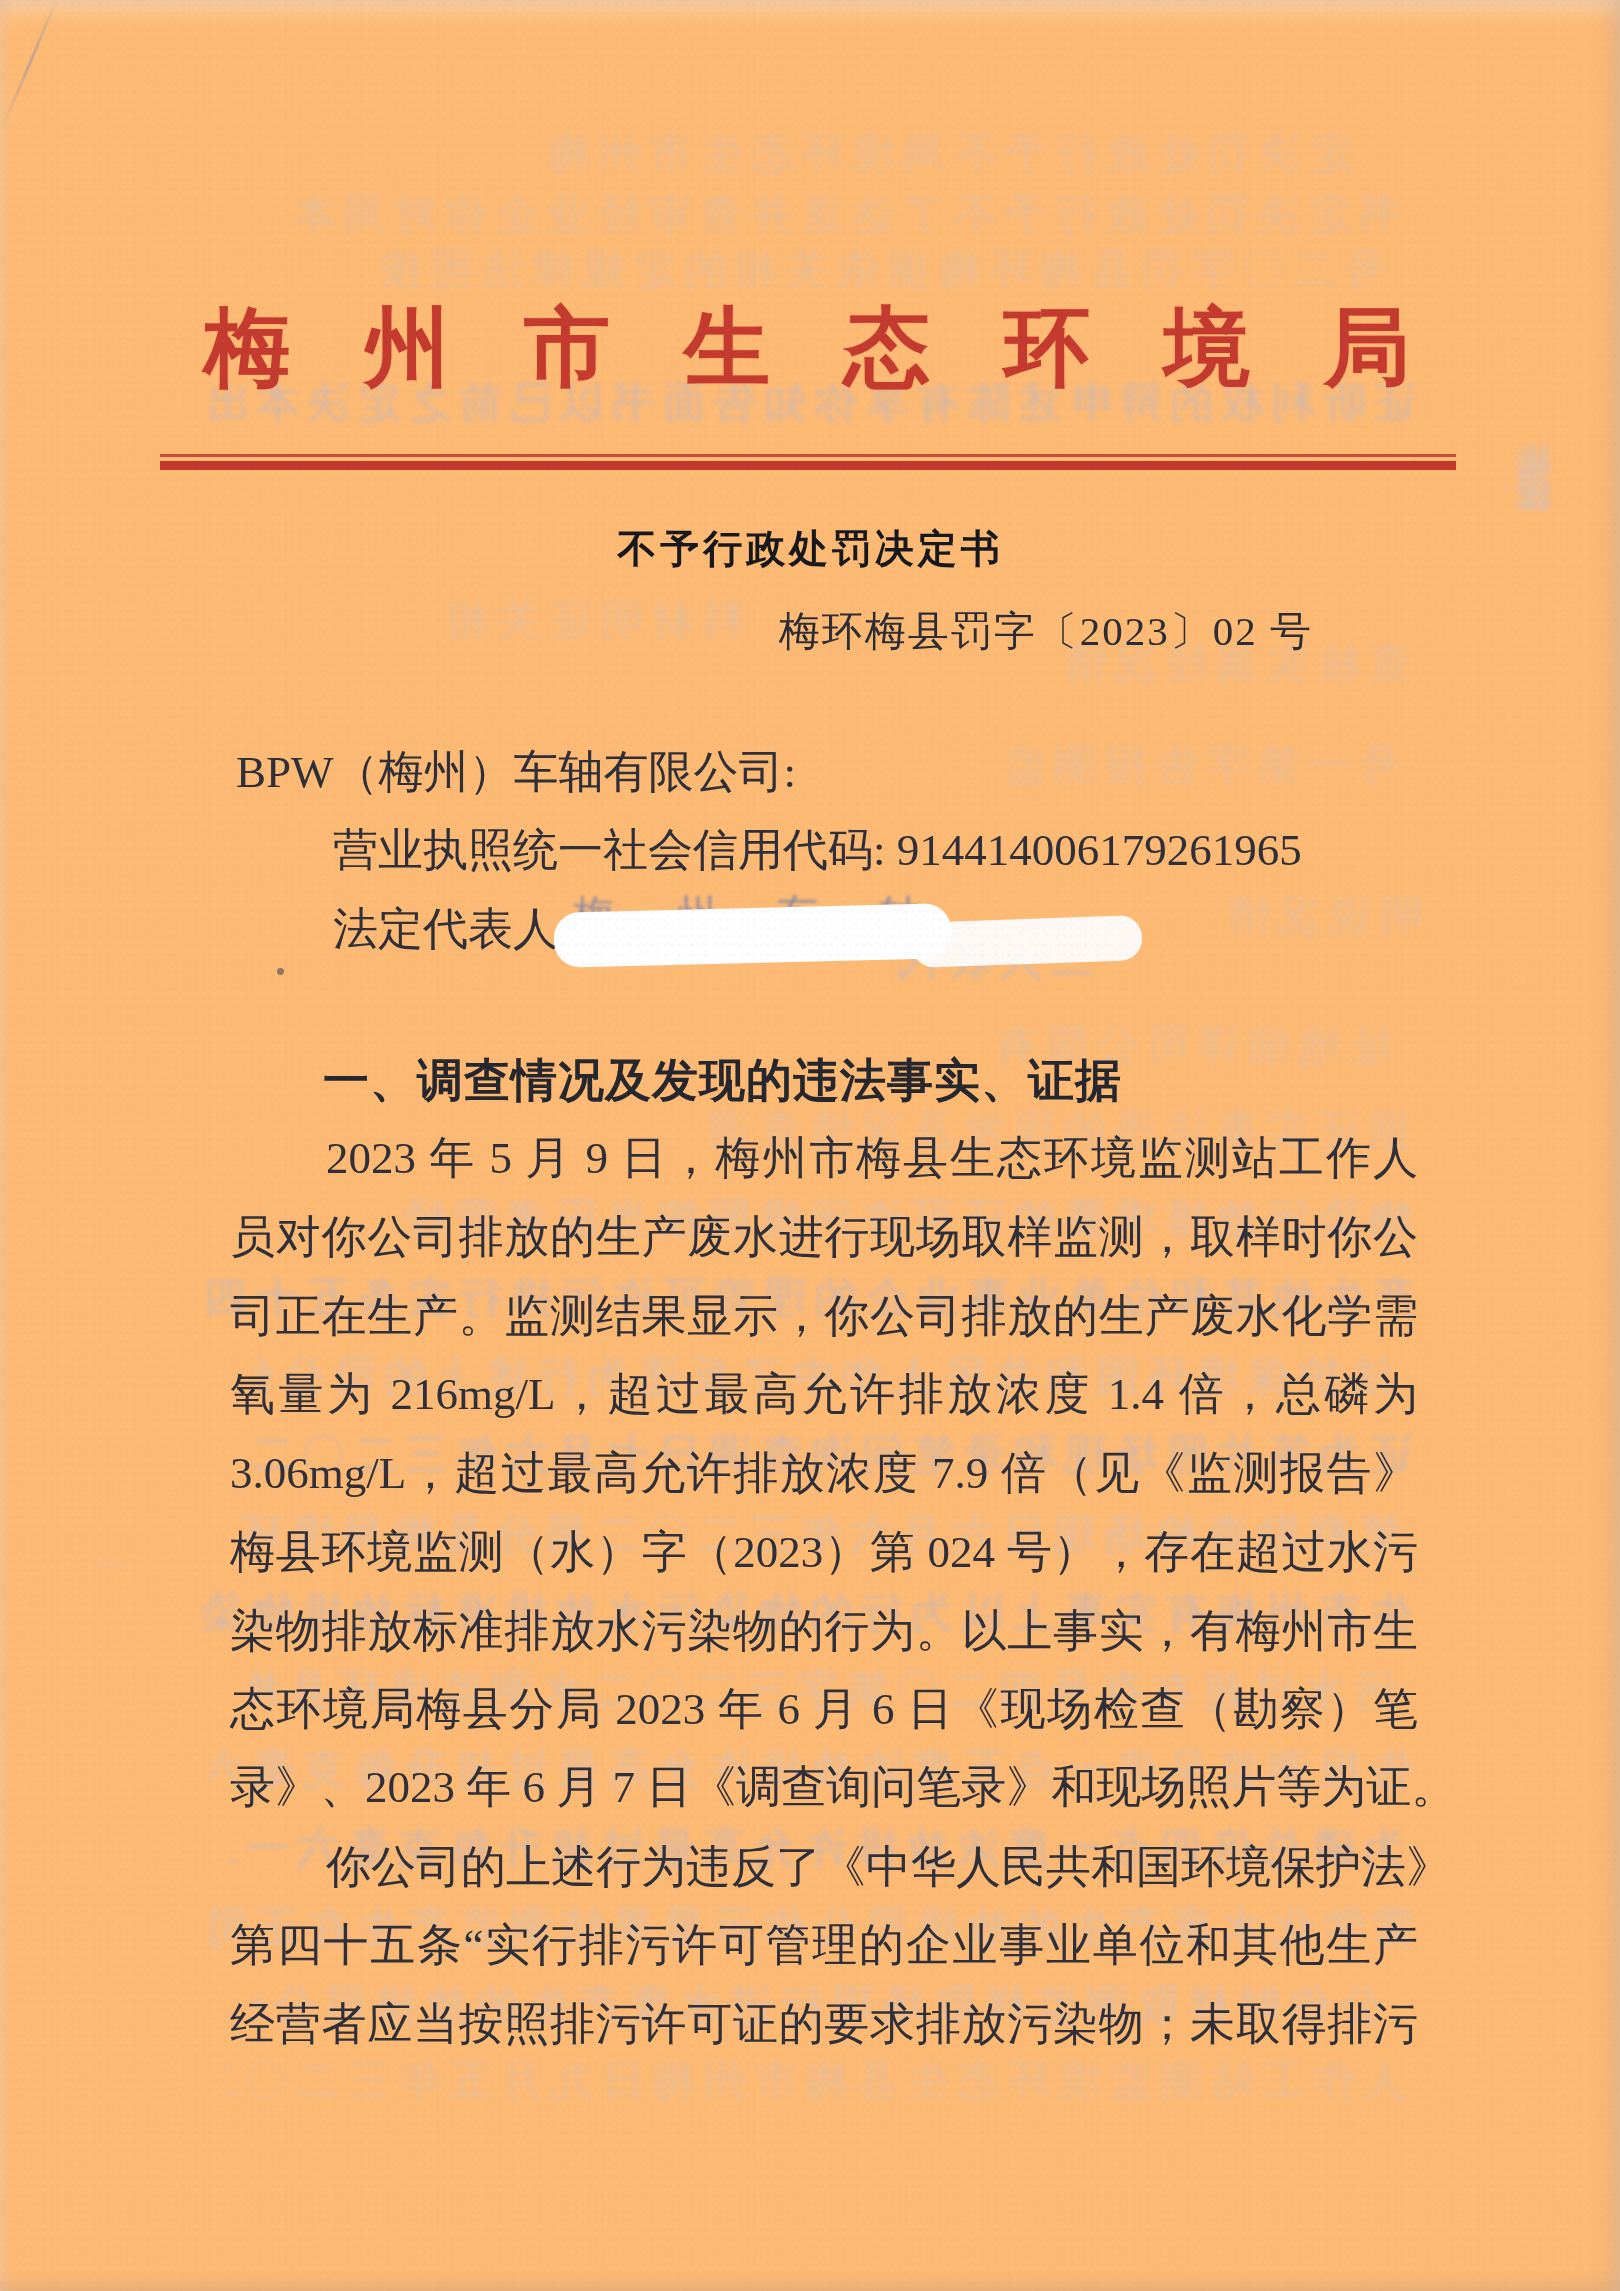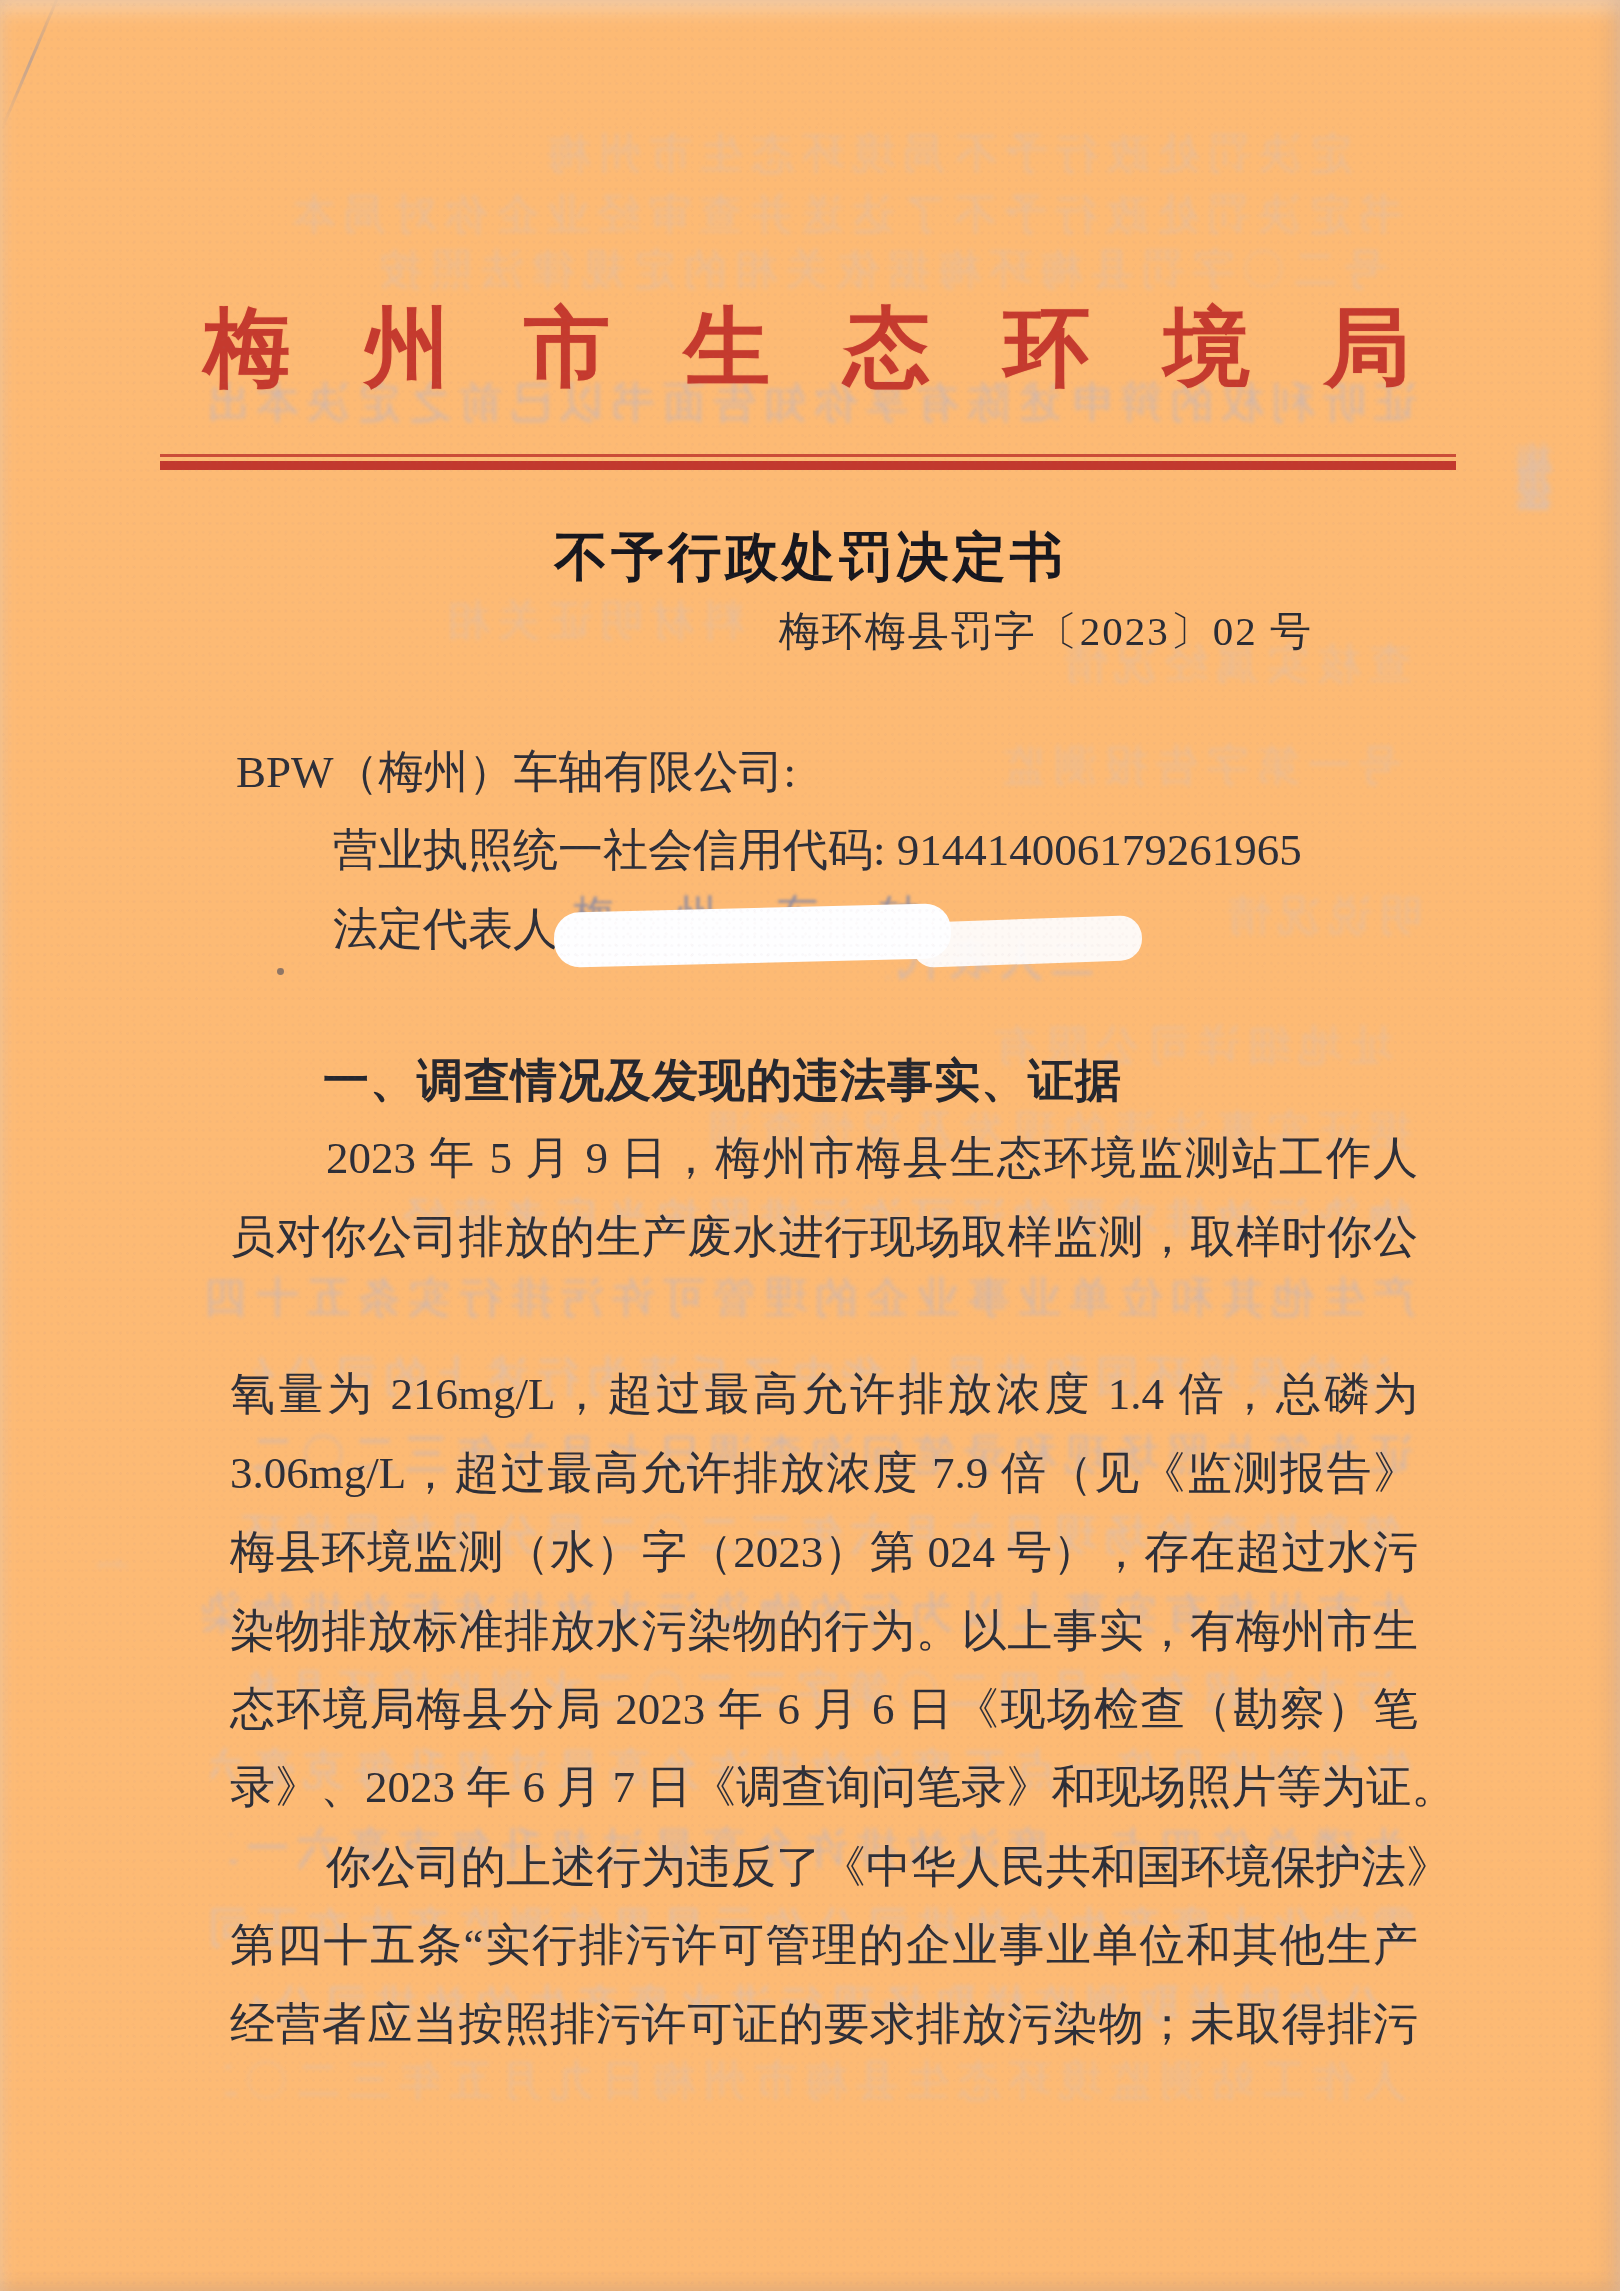--- a/index.html
+++ b/index.html
@@ -32,21 +32,21 @@
   .agency{
     position:absolute;z-index:2;left:204px;top:290px;white-space:nowrap;
     font-size:86px;font-weight:700;letter-spacing:74px;color:#c53a2e;
     text-shadow:0 0 1px rgba(197,58,46,.5);
   }
   .rule{position:absolute;z-index:2;left:160px;width:1296px;background:#c2392e;}
   .rule.thin{top:454px;height:2.9px;opacity:.85;}
   .rule.thick{top:461px;height:8.8px;}
   .doc-title{
     position:absolute;z-index:2;left:389px;top:522px;width:843px;text-align:center;
-    font-size:53px;font-weight:700;letter-spacing:3.9px;color:#17171e;white-space:nowrap;
+    font-size:39px;font-weight:700;letter-spacing:3.9px;color:#17171e;white-space:nowrap;
   }
   .doc-number{
     position:absolute;z-index:2;right:307px;top:604px;white-space:nowrap;
     font-size:41px;letter-spacing:2px;color:#2b2c34;
   }
   .line{
     position:absolute;z-index:2;height:59px;line-height:59px;white-space:nowrap;
     font-size:45px;color:#2e2f38;
   }
   .body-line{
@@ -122,20 +122,21 @@
   <div class="line" style="left:333px;top:900px">法定代表人:</div>
   <div class="redact-fragment">梅 州 车 轴</div>
   <div class="redact-blob main"></div>
   <div class="redact-blob tail"></div>
   <div class="speck"></div>
 
   <div class="section-heading">一、调查情况及发现的违法事实、证据</div>
 
   <div class="body-line indent" style="top:1129px">2023 年 5 月 9 日，梅州市梅县生态环境监测站工作人</div>
   <div class="body-line" style="top:1208px">员对你公司排放的生产废水进行现场取样监测，取样时你公</div>
+  <div class="body-line" style="top:1287px">司正在生产。监测结果显示，你公司排放的生产废水化学需</div>
   <div class="body-line" style="top:1365px">氧量为 216mg/L，超过最高允许排放浓度 1.4 倍，总磷为</div>
   <div class="body-line" style="top:1444px">3.06mg/L，超过最高允许排放浓度 7.9 倍（见《监测报告》</div>
   <div class="body-line" style="top:1523px">梅县环境监测（水）字（2023）第 024 号），存在超过水污</div>
   <div class="body-line" style="top:1602px">染物排放标准排放水污染物的行为。以上事实，有梅州市生</div>
   <div class="body-line" style="top:1680px">态环境局梅县分局 2023 年 6 月 6 日《现场检查（勘察）笔</div>
   <div class="body-line" style="top:1758px">录》、2023 年 6 月 7 日《调查询问笔录》和现场照片等为证。</div>
   <div class="body-line indent" style="top:1838px">你公司的上述行为违反了《中华人民共和国环境保护法》</div>
   <div class="body-line" style="top:1995px">经营者应当按照排污许可证的要求排放污染物；未取得排污</div>
   <div class="body-line" style="top:1916px">第四十五条“实行排污许可管理的企业事业单位和其他生产</div>
 

